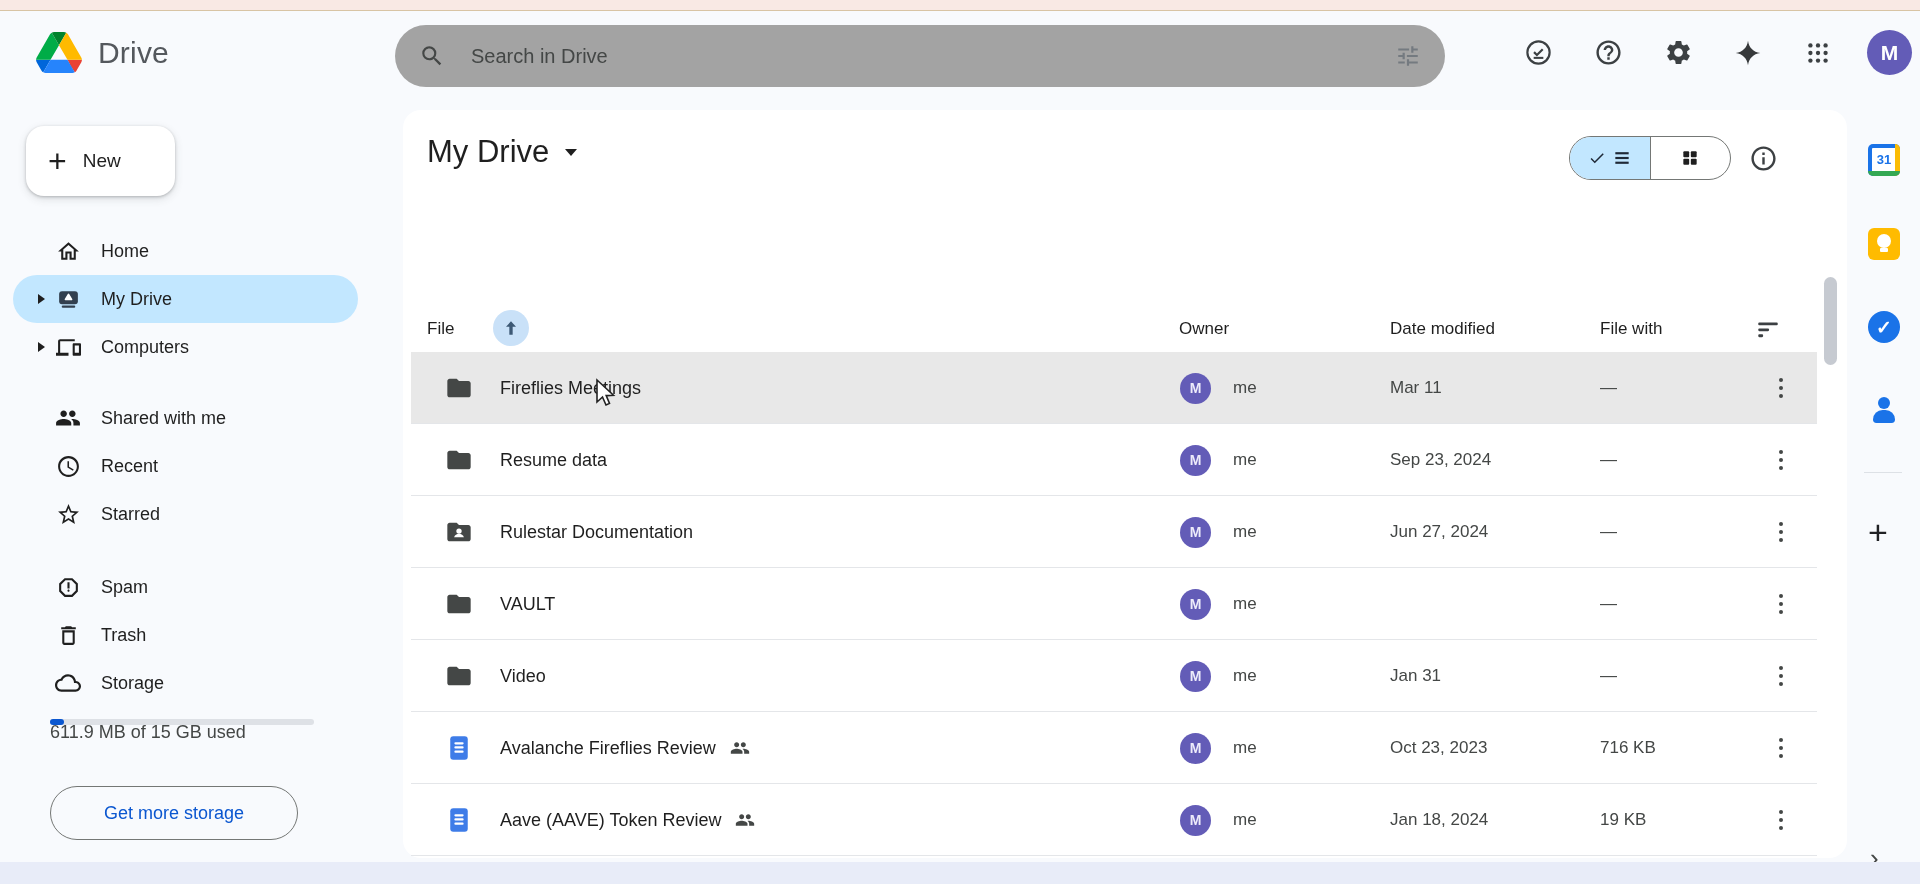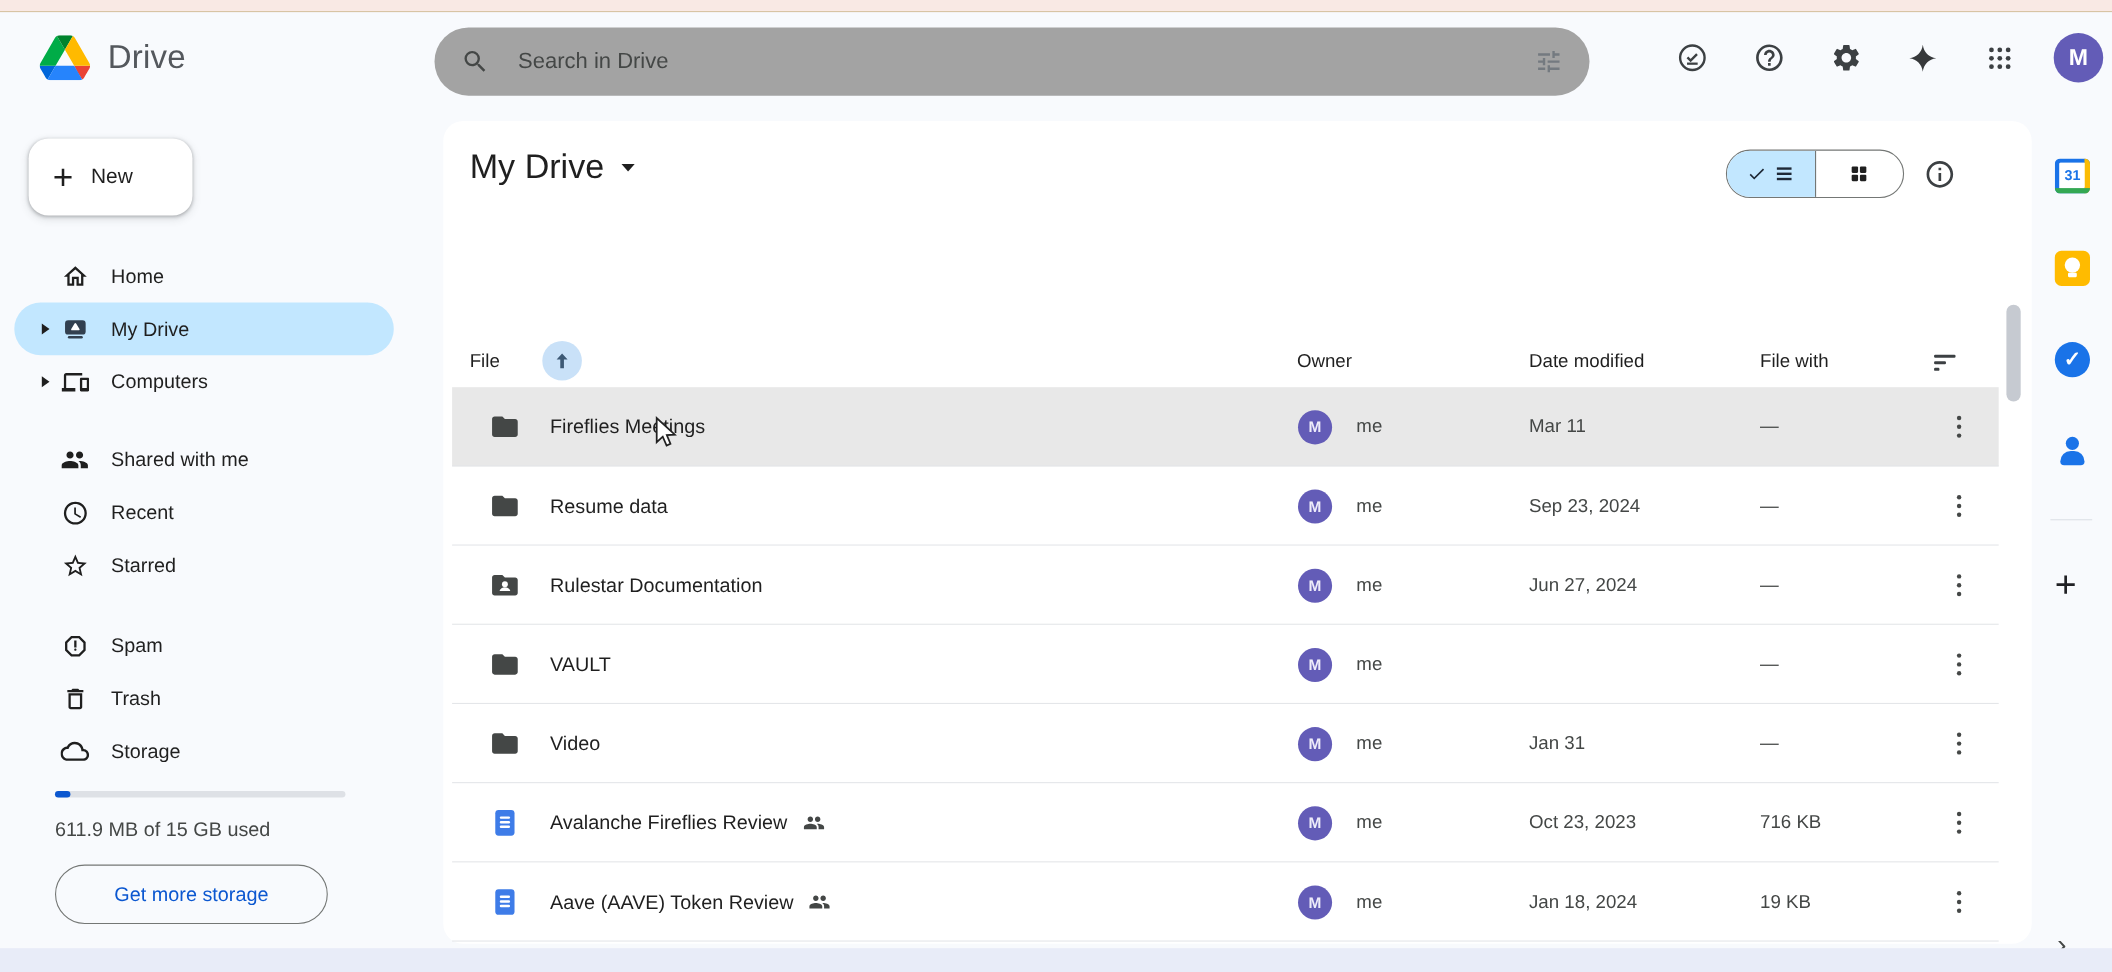--- a/index.html
+++ b/index.html
@@ -36,21 +36,21 @@
   .nav-item { position:absolute; left:13px; width:345px; height:48px; border-radius:24px;
               display:flex; align-items:center; cursor:pointer; }
   .nav-item.selected { background:#C2E7FF; }
   .nav-caret { width:0; height:0; border-left:7px solid #1F1F1F; border-top:5px solid transparent;
                border-bottom:5px solid transparent; position:absolute; left:25px; }
   .nav-ico { position:absolute; left:42px; width:26px; height:26px; display:flex; align-items:center; justify-content:center; }
   .nav-lbl { position:absolute; left:88px; font-size:18px; color:#1F1F1F; }
 
   .storage-bar { position:absolute; left:50px; top:719px; width:264px; height:6px; background:#DEE1E6; border-radius:3px; }
   .storage-bar .fill { width:14px; height:6px; background:#0B57D0; border-radius:3px; }
-  .storage-txt { position:absolute; left:50px; top:744px; font-size:18px; color:#444746; }
+  .storage-txt { position:absolute; left:50px; top:722px; font-size:18px; color:#444746; }
   .get-more { position:absolute; left:50px; top:786px; width:248px; height:54px; border:1px solid #747775;
               border-radius:27px; display:flex; align-items:center; justify-content:center;
               color:#0B57D0; font-size:18px; font-weight:500; cursor:pointer; background:#F8FAFD; }
 
   
   .card { position:absolute; left:403px; top:110px; width:1444px; height:748px; background:#FFFFFF;
           border-radius:18px; }
   .page-title { position:absolute; left:24px; top:24px; display:flex; align-items:center; gap:16px; cursor:pointer; }
   .page-title .t { font-size:31px; color:#1F1F1F; }
   .caret-down { width:0; height:0; border-top:7px solid #1F1F1F; border-left:6px solid transparent; border-right:6px solid transparent; }

